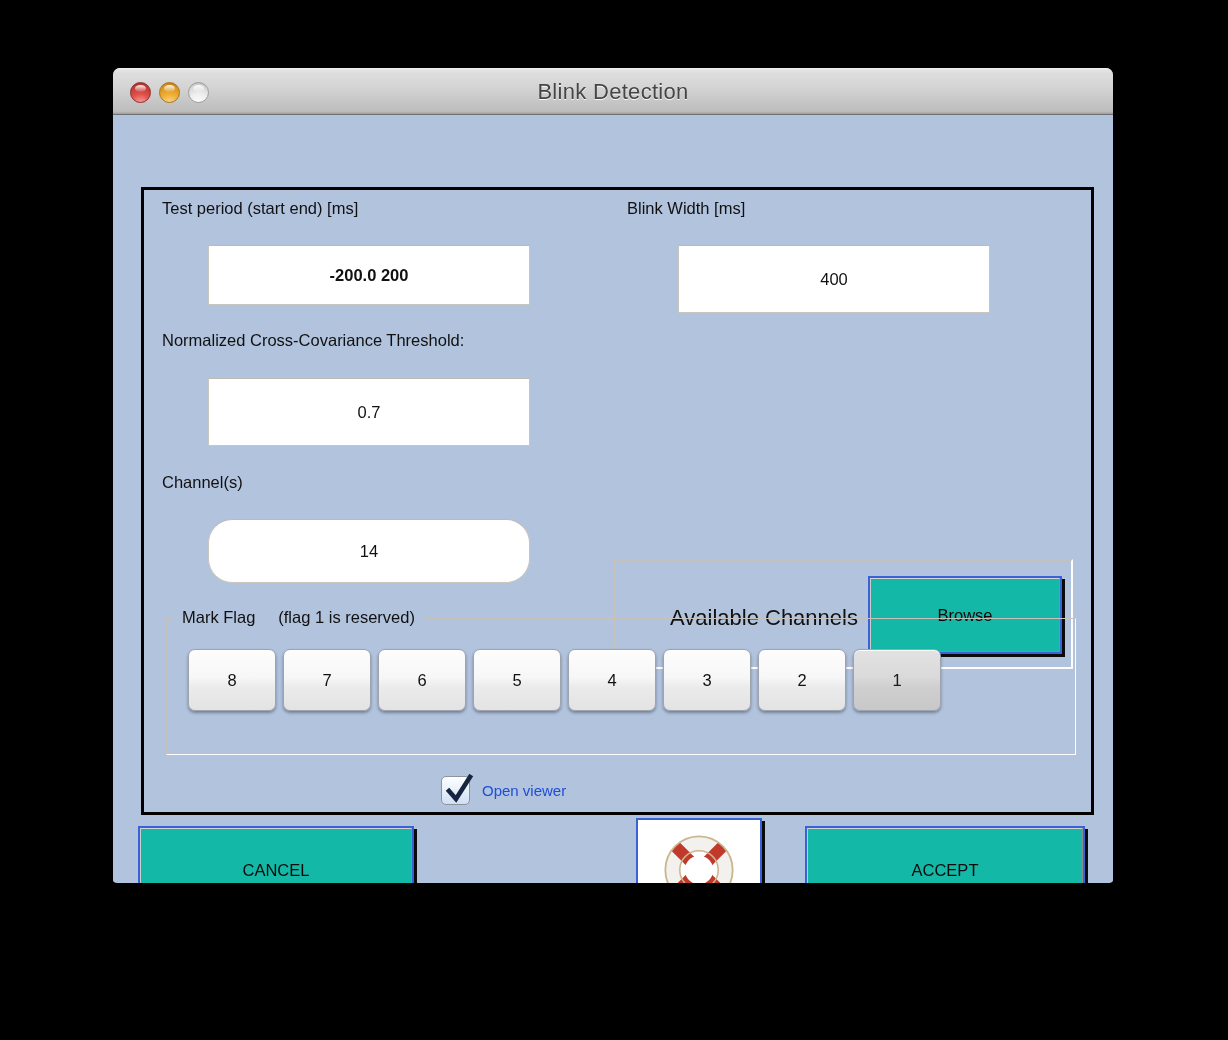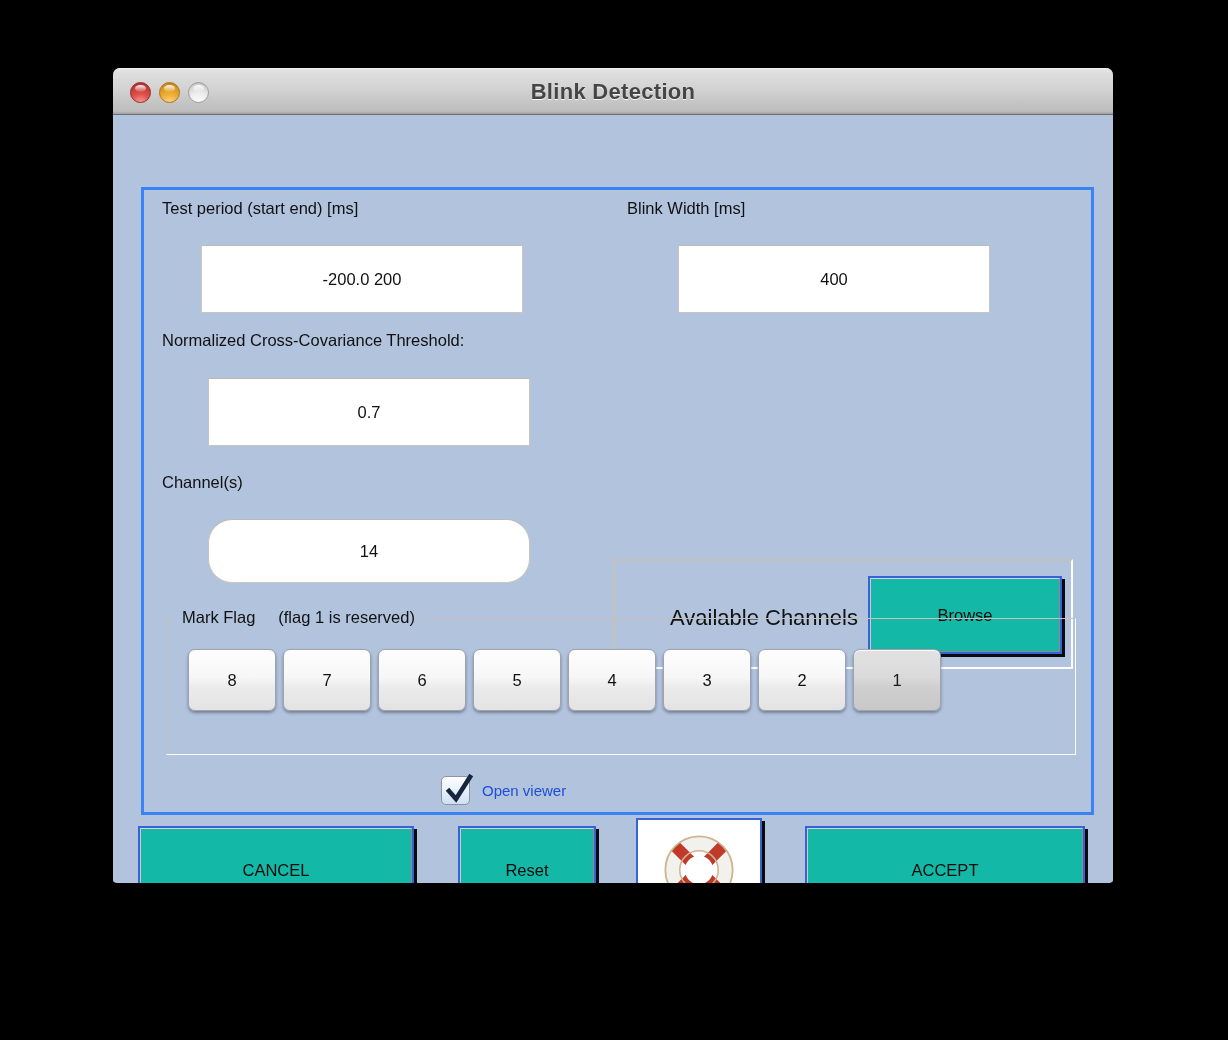--- a/index.html
+++ b/index.html
@@ -38,21 +38,21 @@
     border-bottom: 1px solid #6f6f6f;
     border-top: 1px solid #efefef;
     box-sizing: border-box;
   }
   #title-text {
     position: absolute;
     left: 0; right: 0;
     top: 10px;
     text-align: center;
     font-size: 22px;
-    font-weight: bold;
+    font-weight: normal;
     color: #454545;
     text-shadow: 0 1px 0 rgba(255,255,255,0.85);
     letter-spacing: 0.3px;
   }
   .traffic-lights {
     position: absolute;
     left: 17px;
     top: 13px;
     display: flex;
     gap: 8px;
@@ -92,21 +92,21 @@
     background: #b2c3de;
   }
 
   
   #main-panel {
     position: absolute;
     left: 28px;
     top: 72px;
     width: 953px;
     height: 628px;
-    border: 3px solid #3b82f6;
+    border: 3px solid #000000;
     box-sizing: border-box;
     background: #b2c3de;
   }
 
   
   .fld-label {
     position: absolute;
     font-size: 16.5px;
     color: #111111;
     white-space: nowrap;
@@ -290,21 +290,21 @@
       <div class="tl tl-max"></div>
     </div>
     <div id="title-text">Blink Detection</div>
   </div>
 
   <div id="win-body">
 
     <div id="main-panel">
 
       <div class="fld-label" style="left:18px; top:9px;">Test period (start end)  [ms]</div>
-      <div class="txtbox" style="left:57px; top:55px; width:322px; height:68px;">-200.0  200</div>
+      <div class="txtbox" style="left:64px; top:55px; width:322px; height:60px;font-weight:bold;">-200.0  200</div>
 
       <div class="fld-label" style="left:483px; top:9px;">Blink Width [ms]</div>
       <div class="txtbox" style="left:534px; top:55px; width:312px; height:68px;">400</div>
 
       <div class="fld-label" style="left:18px; top:141px;">Normalized Cross-Covariance Threshold:</div>
       <div class="txtbox" style="left:64px; top:188px; width:322px; height:68px;">0.7</div>
 
       <div class="fld-label" style="left:18px; top:283px;">Channel(s)</div>
       <div class="txtbox" style="left:64px; top:329px; width:322px; height:64px;border-radius:24px;">14</div>
 
@@ -354,24 +354,20 @@
         <div id="viewer-label">Open viewer</div>
       </div>
 
     </div>
 
     <div class="gray-btn" id="cancel-btn">
       <span class="inner-bevel"></span>
       <span>CANCEL</span>
     </div>
 
-    <div class="gray-btn" id="reset-btn">
-      <span class="inner-bevel"></span>
-      <span>Reset</span>
-    </div>
 
     <div id="help-btn">
       <svg width="74" height="74" viewBox="0 0 100 100">
         <defs>
           <clipPath id="ringclip">
             <path d="M50 5 A45 45 0 1 1 49.9 5 Z M50 31 A19 19 0 1 0 50.1 31 Z" clip-rule="evenodd"></path>
           </clipPath>
         </defs>
 
         <circle cx="50" cy="50" r="36" fill="none" stroke="#f2f1ee" stroke-width="19"></circle>

